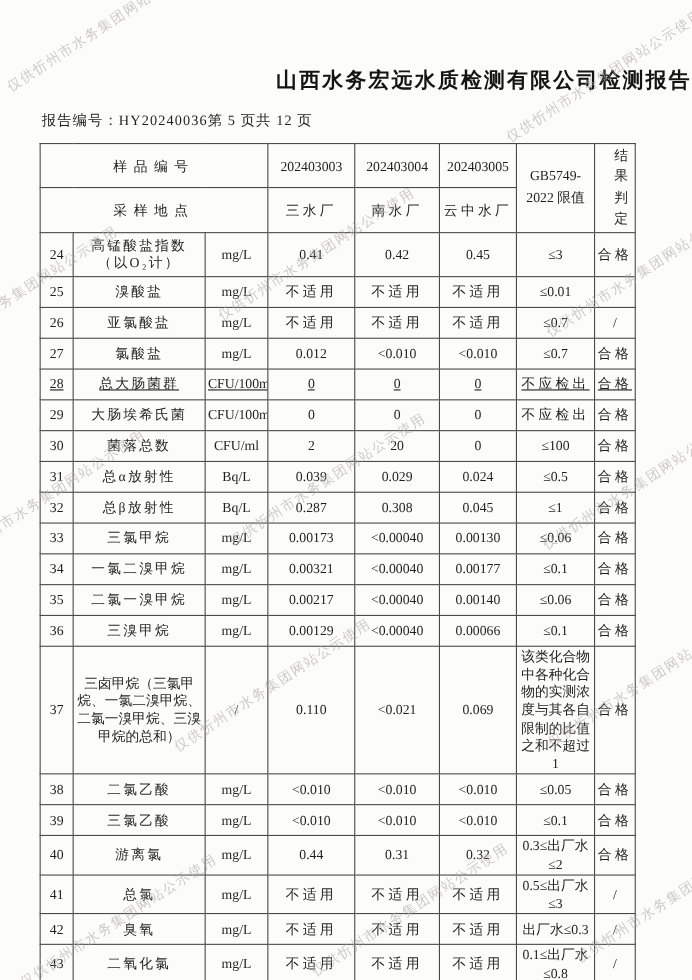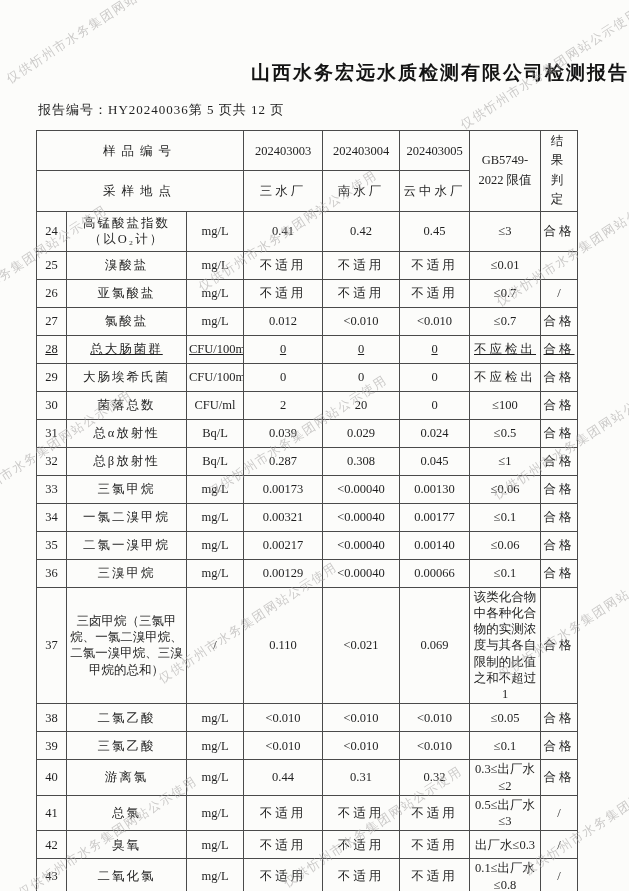--- a/index.html
+++ b/index.html
@@ -40,21 +40,21 @@
     border:1px solid #4a4a4a;font-weight:normal;
     text-align:center;vertical-align:middle;
     padding:1px 2px;font-size:12.5px;line-height:1.3;color:#1f1f1f;
     overflow:hidden;
   }
   thead tr{height:30px;}
   .hdr-cjk{letter-spacing:6px;}
   .site-lbl{letter-spacing:3px;}
   .id-cell{font-size:13px;}
   .blk{display:block;line-height:1.55;}
-  .blk-cjk{letter-spacing:4px;}
+  .blk-cjk{letter-spacing:4px;text-align:right;}
 
   .num-cell{font-size:13px;}
   .name-cell{text-align:left;padding:2px 5px;letter-spacing:2px;white-space:pre-line;}
   .name-long{font-size:12px;letter-spacing:0;line-height:1.45;padding:2px 4px;}
   .unit-cell{font-size:12px;}
   .u-sm{font-size:9px;}
   .val-cell{font-size:13px;}
   .limit-cell{font-size:12.5px;}
   .l-sm{font-size:9px;letter-spacing:0;}
   .l-xs{font-size:10px;line-height:1.4;padding:2px 3px;letter-spacing:0;}

